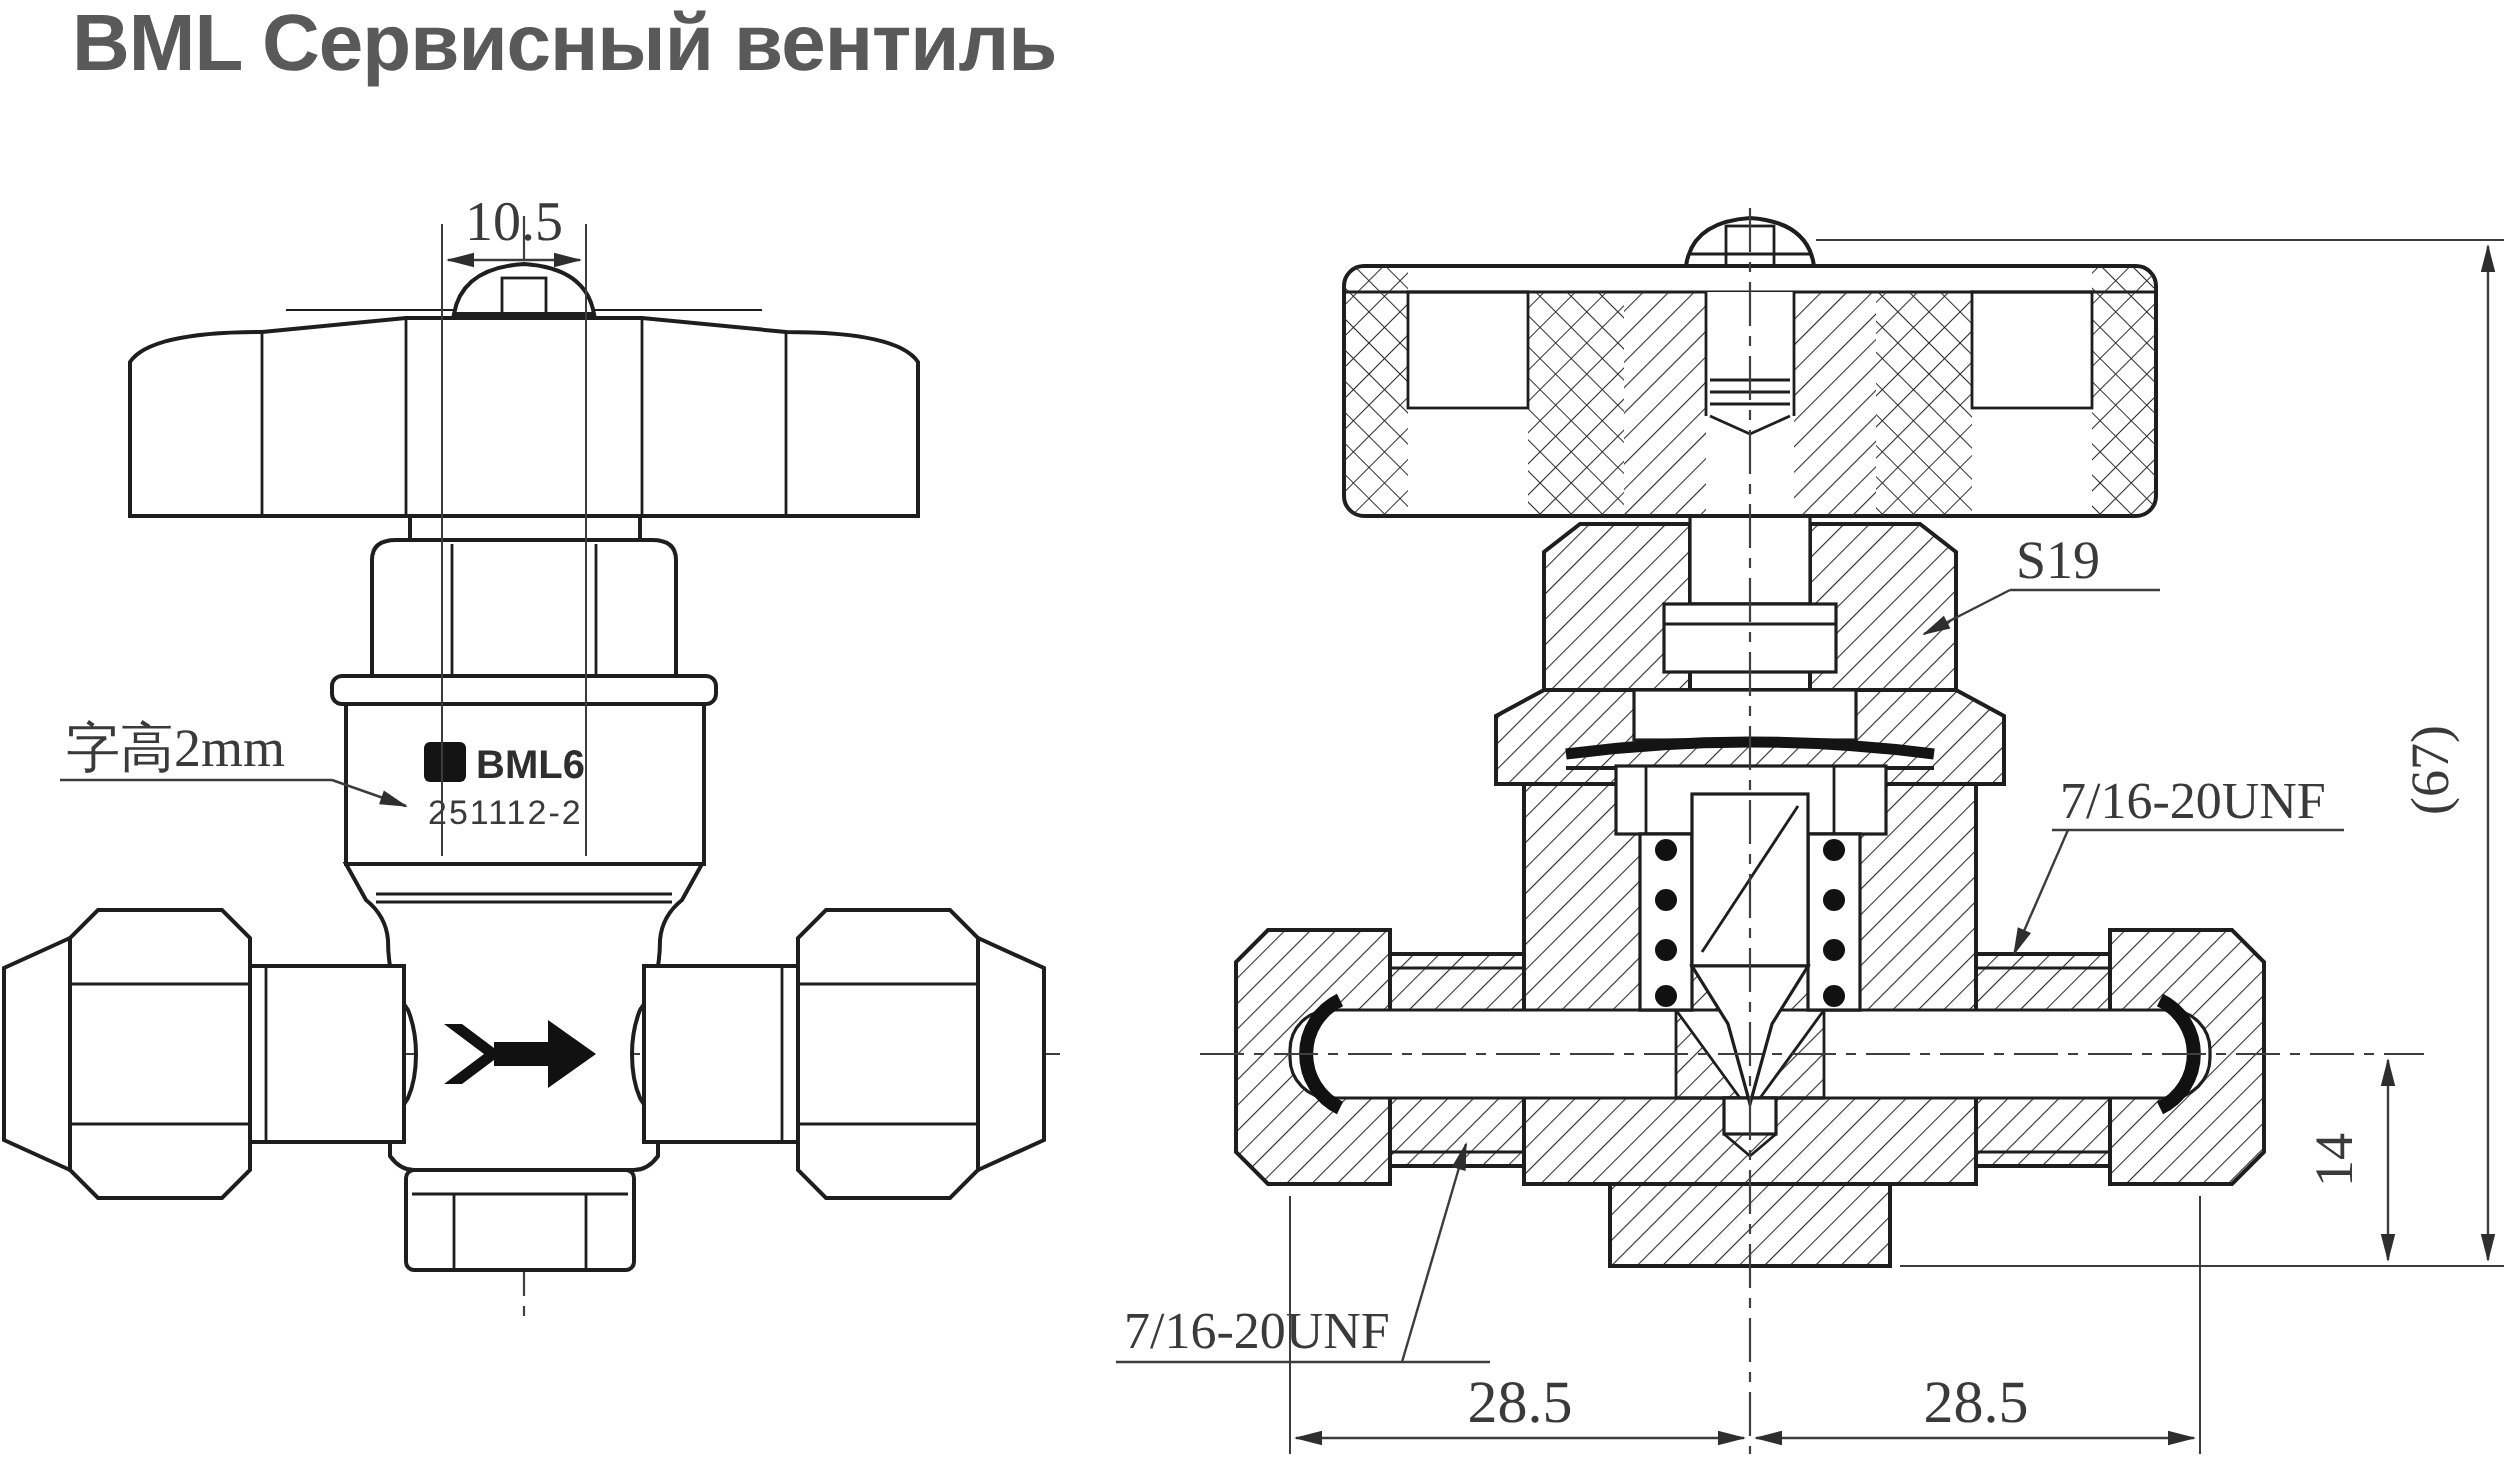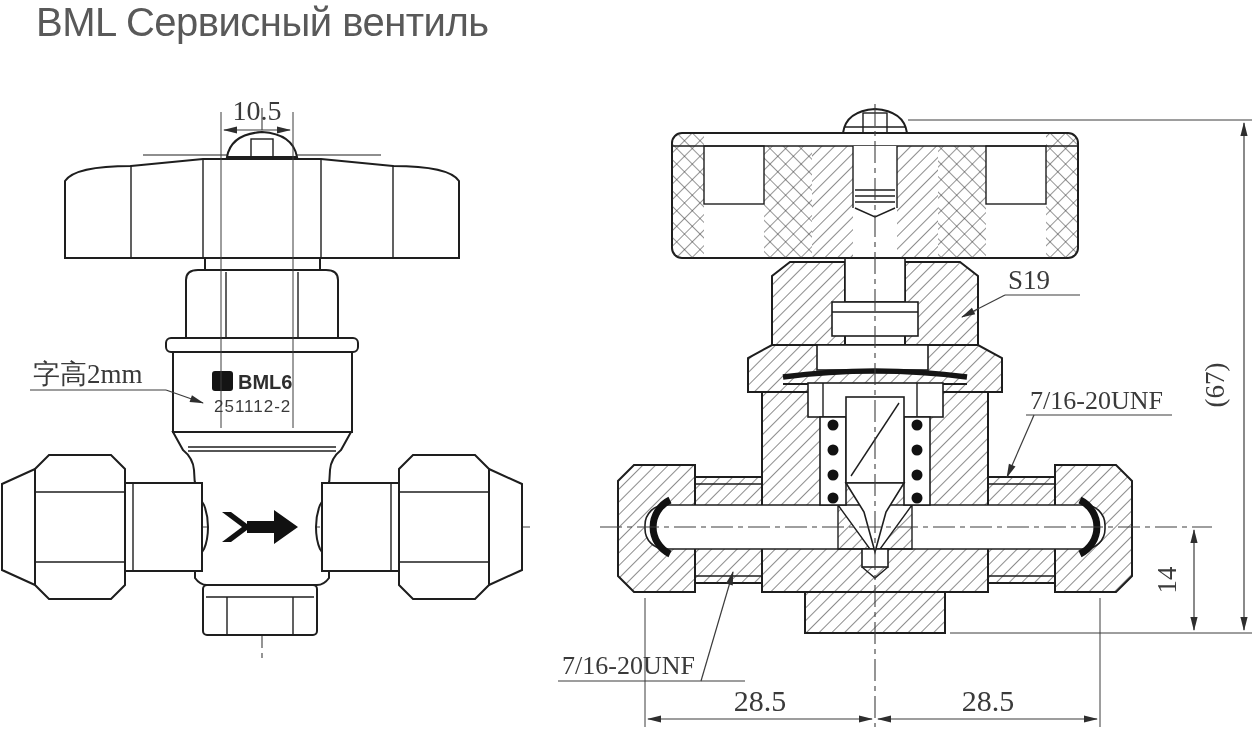--- a/index.html
+++ b/index.html
@@ -1,18 +1,18 @@
 <!DOCTYPE html>
 <html><head>
 <meta charset="utf-8">
 <style>
   html,body{margin:0;padding:0;background:#ffffff;}
   .page{position:relative;width:1256px;height:736px;background:#fff;overflow:hidden;
         font-family:"Liberation Sans",sans-serif;}
-  .page-title{position:absolute;left:36px;top:0px;margin:0;font-size:40px;font-weight:400;
+  .page-title{position:absolute;left:36px;top:0px;margin:0;font-size:40px;font-weight:700;
         letter-spacing:-0.5px;color:#595959;font-family:"Liberation Sans",sans-serif;}
   svg{position:absolute;left:0;top:0;}
   svg text{font-family:"Liberation Serif","DejaVu Serif",serif;fill:#3a3a3a;}
   .mark-b{font-family:"Liberation Sans",sans-serif;font-weight:700;fill:#2e2e2e;}
   .mark-s{font-family:"Liberation Sans",sans-serif;fill:#3a3a3a;letter-spacing:1px;}
   .ol{fill:#ffffff;stroke:#1e1e1e;stroke-width:2;}
   .ol1{fill:none;stroke:#1e1e1e;stroke-width:1.4;}
   .hat{fill:url(#h);stroke:#1e1e1e;stroke-width:2;}
   .xhat{fill:url(#x);stroke:none;}
   .wht{fill:#ffffff;stroke:#1e1e1e;stroke-width:1.6;}

